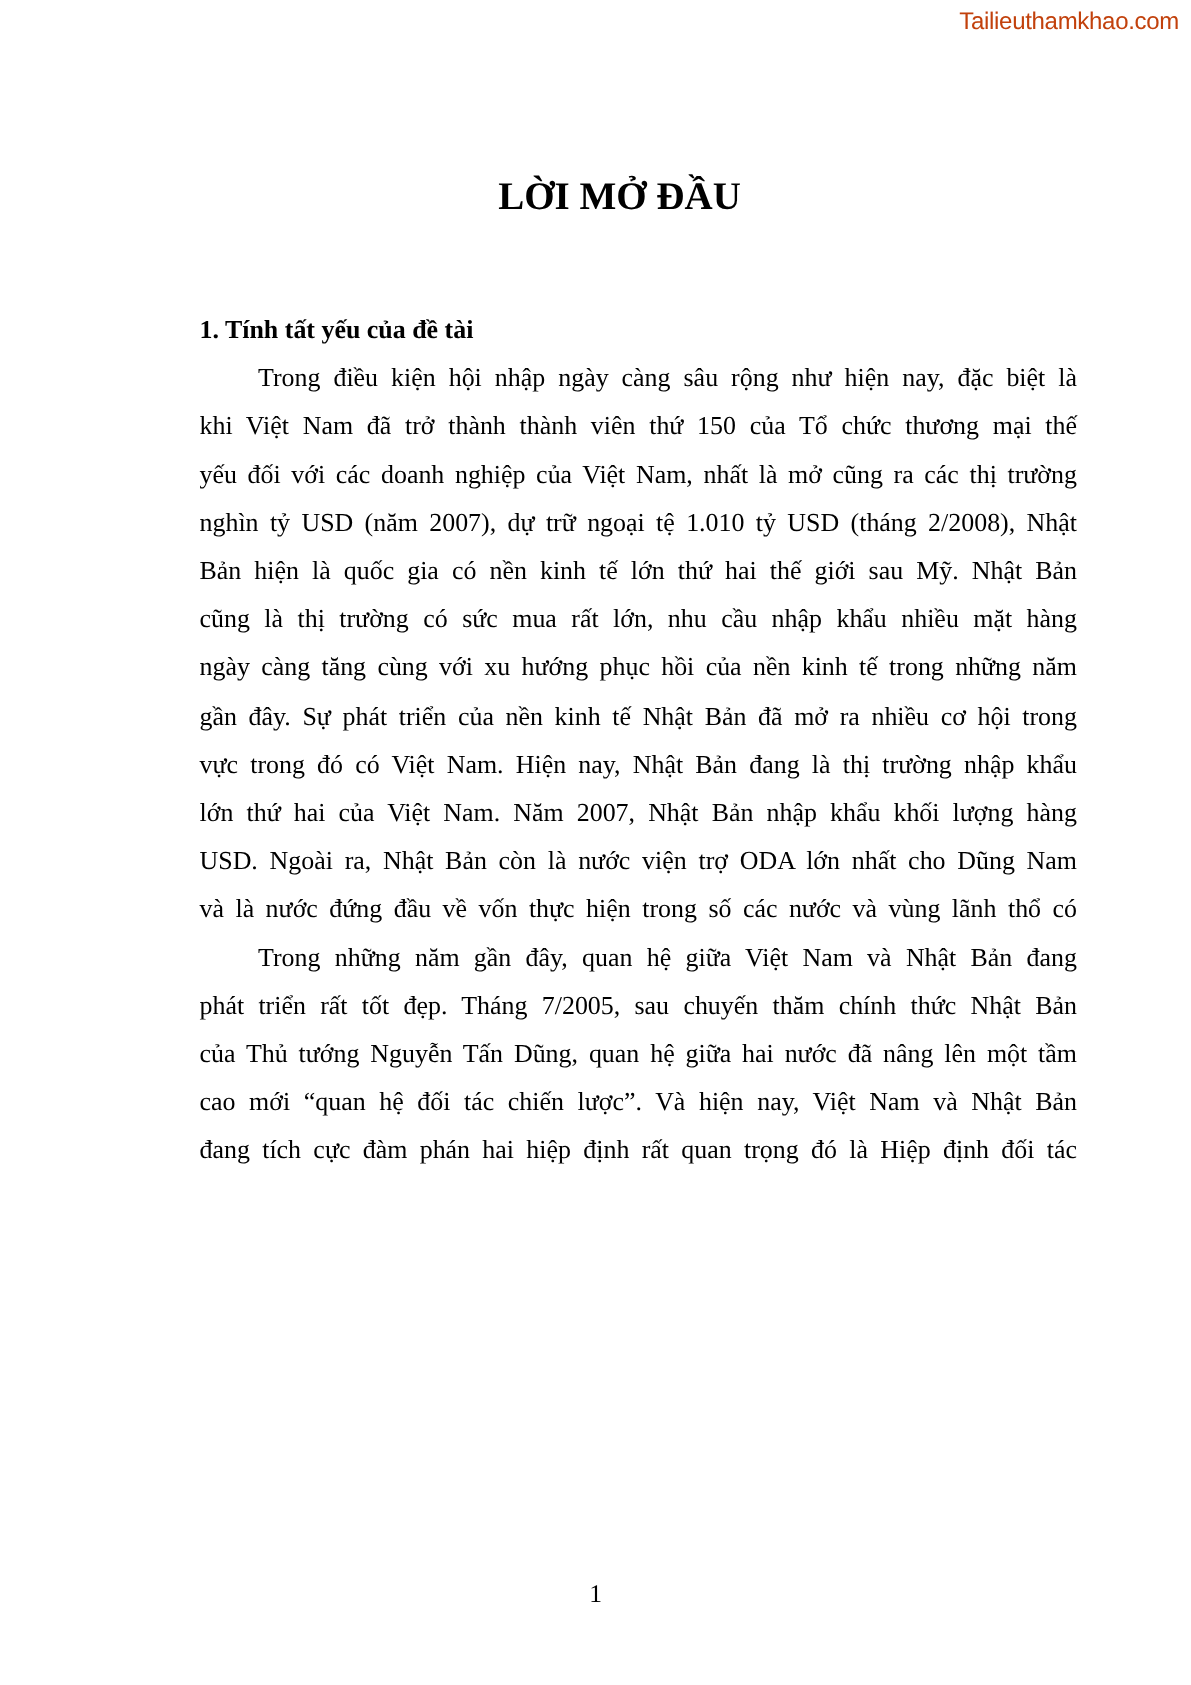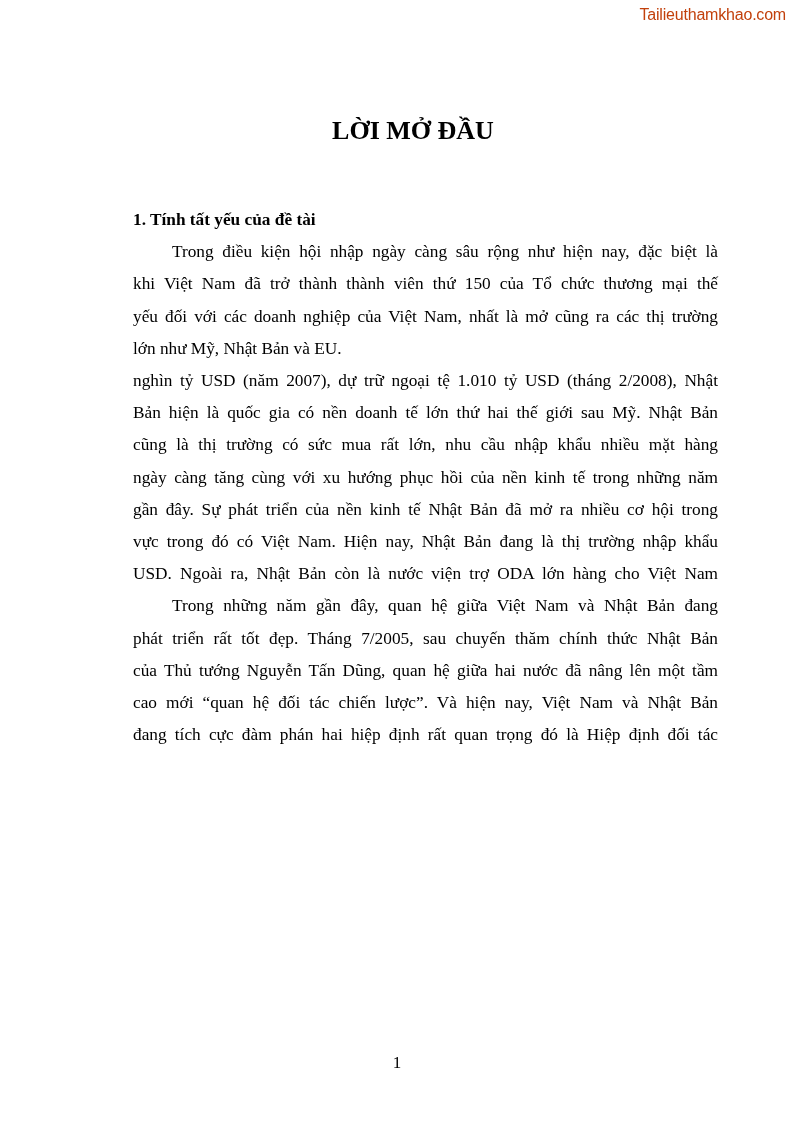--- a/index.html
+++ b/index.html
@@ -76,31 +76,32 @@
 
 <h1 class="page-title">LỜI MỞ ĐẦU</h1>
 
 <div class="content">
   <div class="section-heading">1. Tính tất yếu của đề tài</div>
 
   <div class="para-block">
     <span class="line indent">Trong điều kiện hội nhập ngày càng sâu rộng như hiện nay, đặc biệt  là</span>
     <span class="line">khi Việt Nam đã trở thành thành viên thứ 150 của Tổ chức thương mại thế</span>
     <span class="line">yếu đối với các doanh nghiệp của Việt Nam, nhất là mở cũng ra các thị trường</span>
-    <span class="line last">lớn như Mỹ, Nhật Bản và EU.</span>
   </div>
 
   <div class="para-block">
     <span class="line">nghìn tỷ USD (năm 2007), dự trữ ngoại tệ 1.010 tỷ USD (tháng 2/2008), Nhật</span>
-    <span class="line">Bản hiện là quốc gia có nền doanh tế lớn thứ hai thế giới sau Mỹ. Nhật Bản</span>
+    <span class="line">Bản hiện là quốc gia có nền kinh tế lớn thứ hai thế giới sau Mỹ. Nhật Bản</span>
     <span class="line">cũng là thị trường có sức mua rất lớn, nhu cầu nhập khẩu nhiều mặt hàng</span>
     <span class="line">ngày càng tăng cùng với xu hướng phục hồi của nền kinh tế trong những năm</span>
     <span class="line">gần đây. Sự phát triển của nền kinh tế Nhật Bản đã mở ra nhiều cơ hội trong</span>
     <span class="line">vực trong đó có Việt Nam. Hiện nay, Nhật Bản đang là thị trường nhập khẩu</span>
-    <span class="line">USD. Ngoài ra, Nhật Bản còn là nước viện trợ ODA lớn hàng cho Việt Nam</span>
+    <span class="line">lớn thứ hai của Việt Nam. Năm 2007, Nhật Bản nhập khẩu khối lượng hàng</span>
+    <span class="line">USD. Ngoài ra, Nhật Bản còn là nước viện trợ ODA lớn nhất cho Dũng Nam</span>
+    <span class="line">và là nước đứng đầu về vốn thực hiện trong số các nước và vùng lãnh thổ có</span>
   </div>
 
   <div class="para-block">
     <span class="line indent">Trong những năm gần đây, quan hệ giữa Việt Nam và Nhật Bản đang</span>
     <span class="line">phát triển rất tốt đẹp. Tháng 7/2005, sau chuyến thăm chính thức Nhật Bản</span>
     <span class="line">của Thủ tướng Nguyễn Tấn Dũng, quan hệ giữa hai nước đã nâng lên một tầm</span>
     <span class="line">cao mới “quan hệ đối tác chiến lược”. Và hiện nay, Việt Nam và Nhật Bản</span>
     <span class="line">đang tích cực đàm phán hai hiệp định rất quan trọng đó là Hiệp định đối tác</span>
   </div>
 </div>

